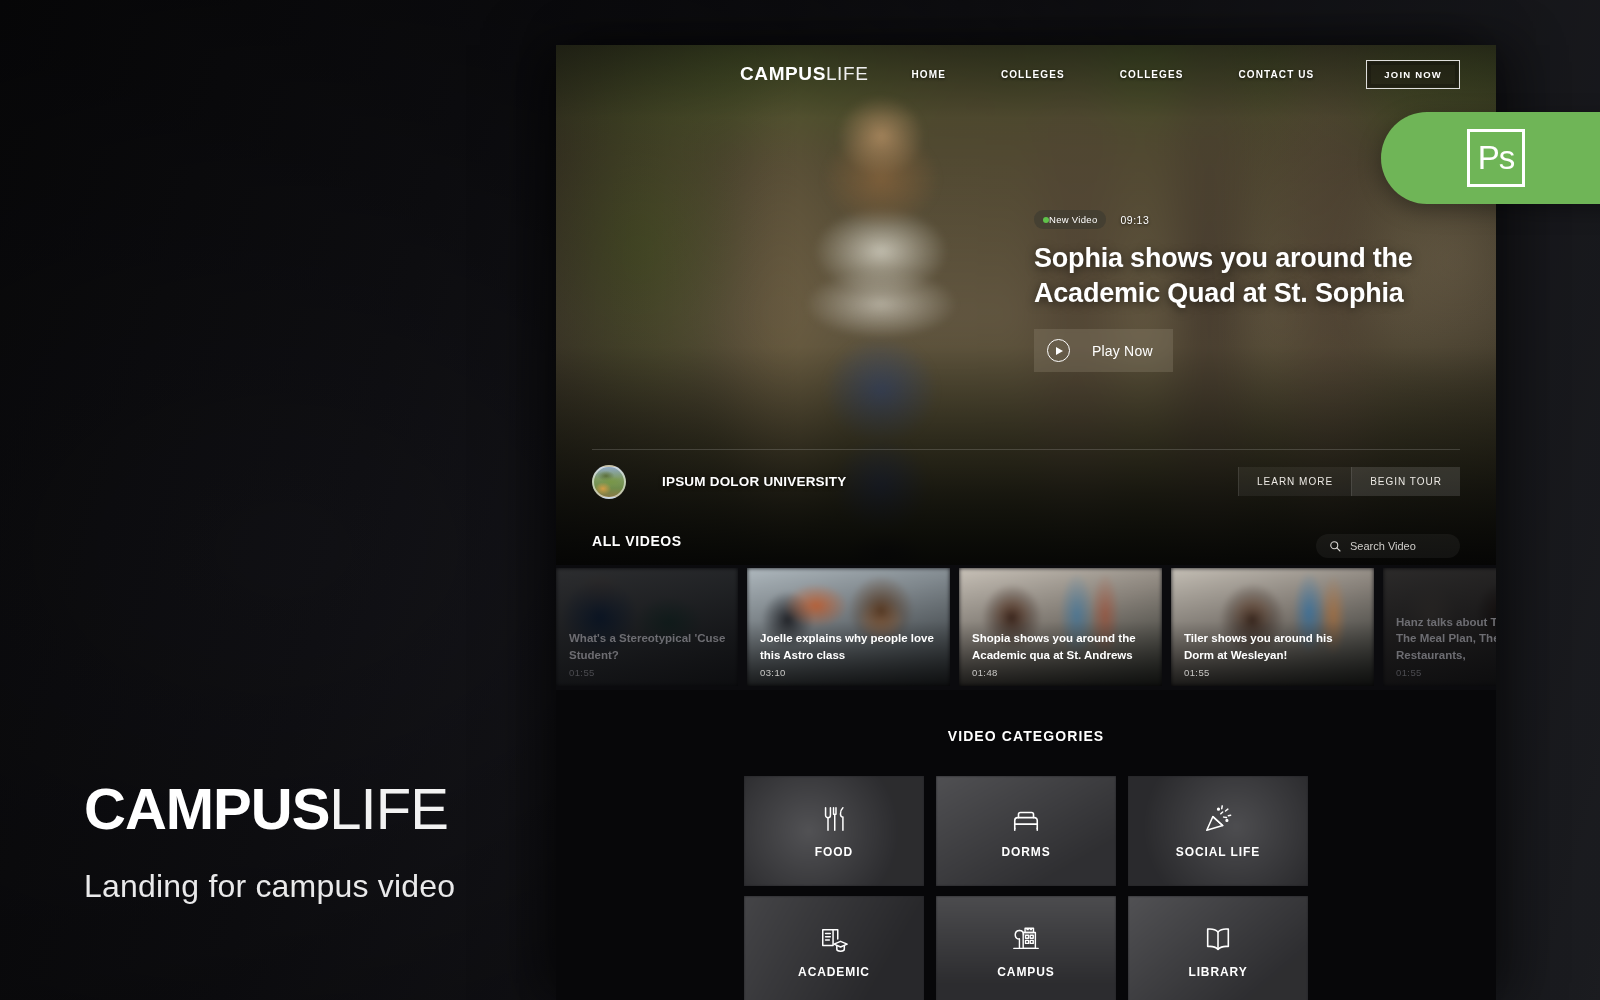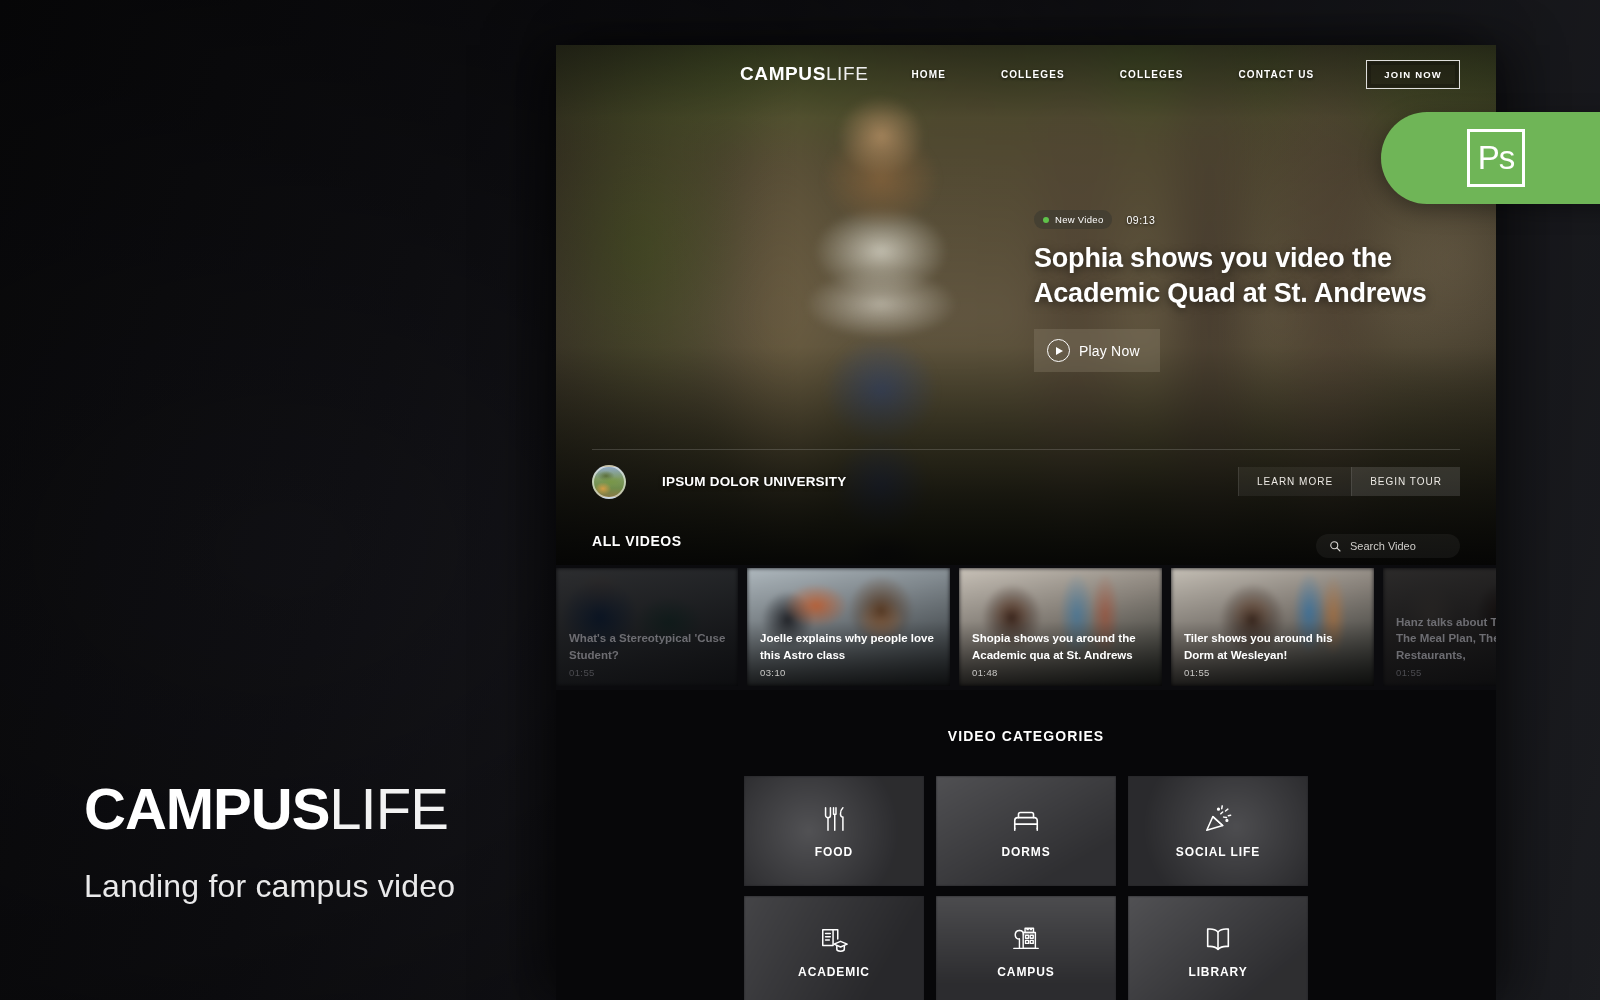--- a/index.html
+++ b/index.html
@@ -108,33 +108,33 @@
     margin-left:22px; border:1px solid rgba(255,255,255,.85);
     padding:8px 17px; font-size:9.5px; letter-spacing:1.2px; color:#fff;
     font-weight:700; background:rgba(20,16,12,.42);
     outline:3px solid rgba(0,0,0,.18); outline-offset:-5px;
   }
 
   
   #hero-copy{ position:absolute; left:478px; top:165px; width:430px; }
   #meta-row{ display:flex; align-items:center; gap:14px; }
   #new-badge{
-    display:flex; align-items:center; gap:6px;
+    display:flex; align-items:center; 
     background:rgba(60,58,48,.62); padding:4px 9px;
     font-size:9.5px; color:#fff; letter-spacing:.3px;border-radius:9px;
   }
   #new-dot{ width:6px; height:6px; border-radius:50%; background:#5fc24a; display:block; }
   #duration{ font-size:10.5px; color:#ffffff; letter-spacing:.5px; text-shadow:0 1px 3px rgba(0,0,0,.7); }
   #hero-title{
     margin-top:12px; font-size:27px; line-height:1.30; color:#fff;
     font-weight:700; letter-spacing:-.2px;
     text-shadow:0 2px 10px rgba(0,0,0,.55);
   }
   #play-now{
-    margin-top:18px; display:inline-flex; align-items:center; gap:9px;
+    margin-top:18px; display:inline-flex; align-items:center; gap:22px;
     background:rgba(150,140,120,.30); padding:10px 20px 10px 13px;
     backdrop-filter:blur(2px);
   }
   #play-circle{
     width:23px; height:23px; border-radius:50%;
     border:1.6px solid #fff; display:flex; align-items:center; justify-content:center;
   }
   #play-tri{
     width:0; height:0; border-left:7px solid #fff;
     border-top:4.5px solid transparent; border-bottom:4.5px solid transparent;
@@ -316,21 +316,21 @@
     </div>
 
     <div id="hero-copy">
       <div id="meta-row">
         <div id="new-badge">
           <span id="new-dot"></span>
           <span>New Video</span>
         </div>
         <div id="duration">09:13</div>
       </div>
-      <h1 id="hero-title">Sophia shows you video the Academic Quad at St. Andrews</h1>
+      <h1 id="hero-title">Sophia shows you around the Academic Quad at St. Sophia</h1>
       <div id="play-now">
         <span id="play-circle">
             <span id="play-tri"></span>
           </span>
         <span id="play-label">Play Now</span>
       </div>
     </div>
 
     <div id="uni-bar">
       <div id="uni-avatar"></div>

